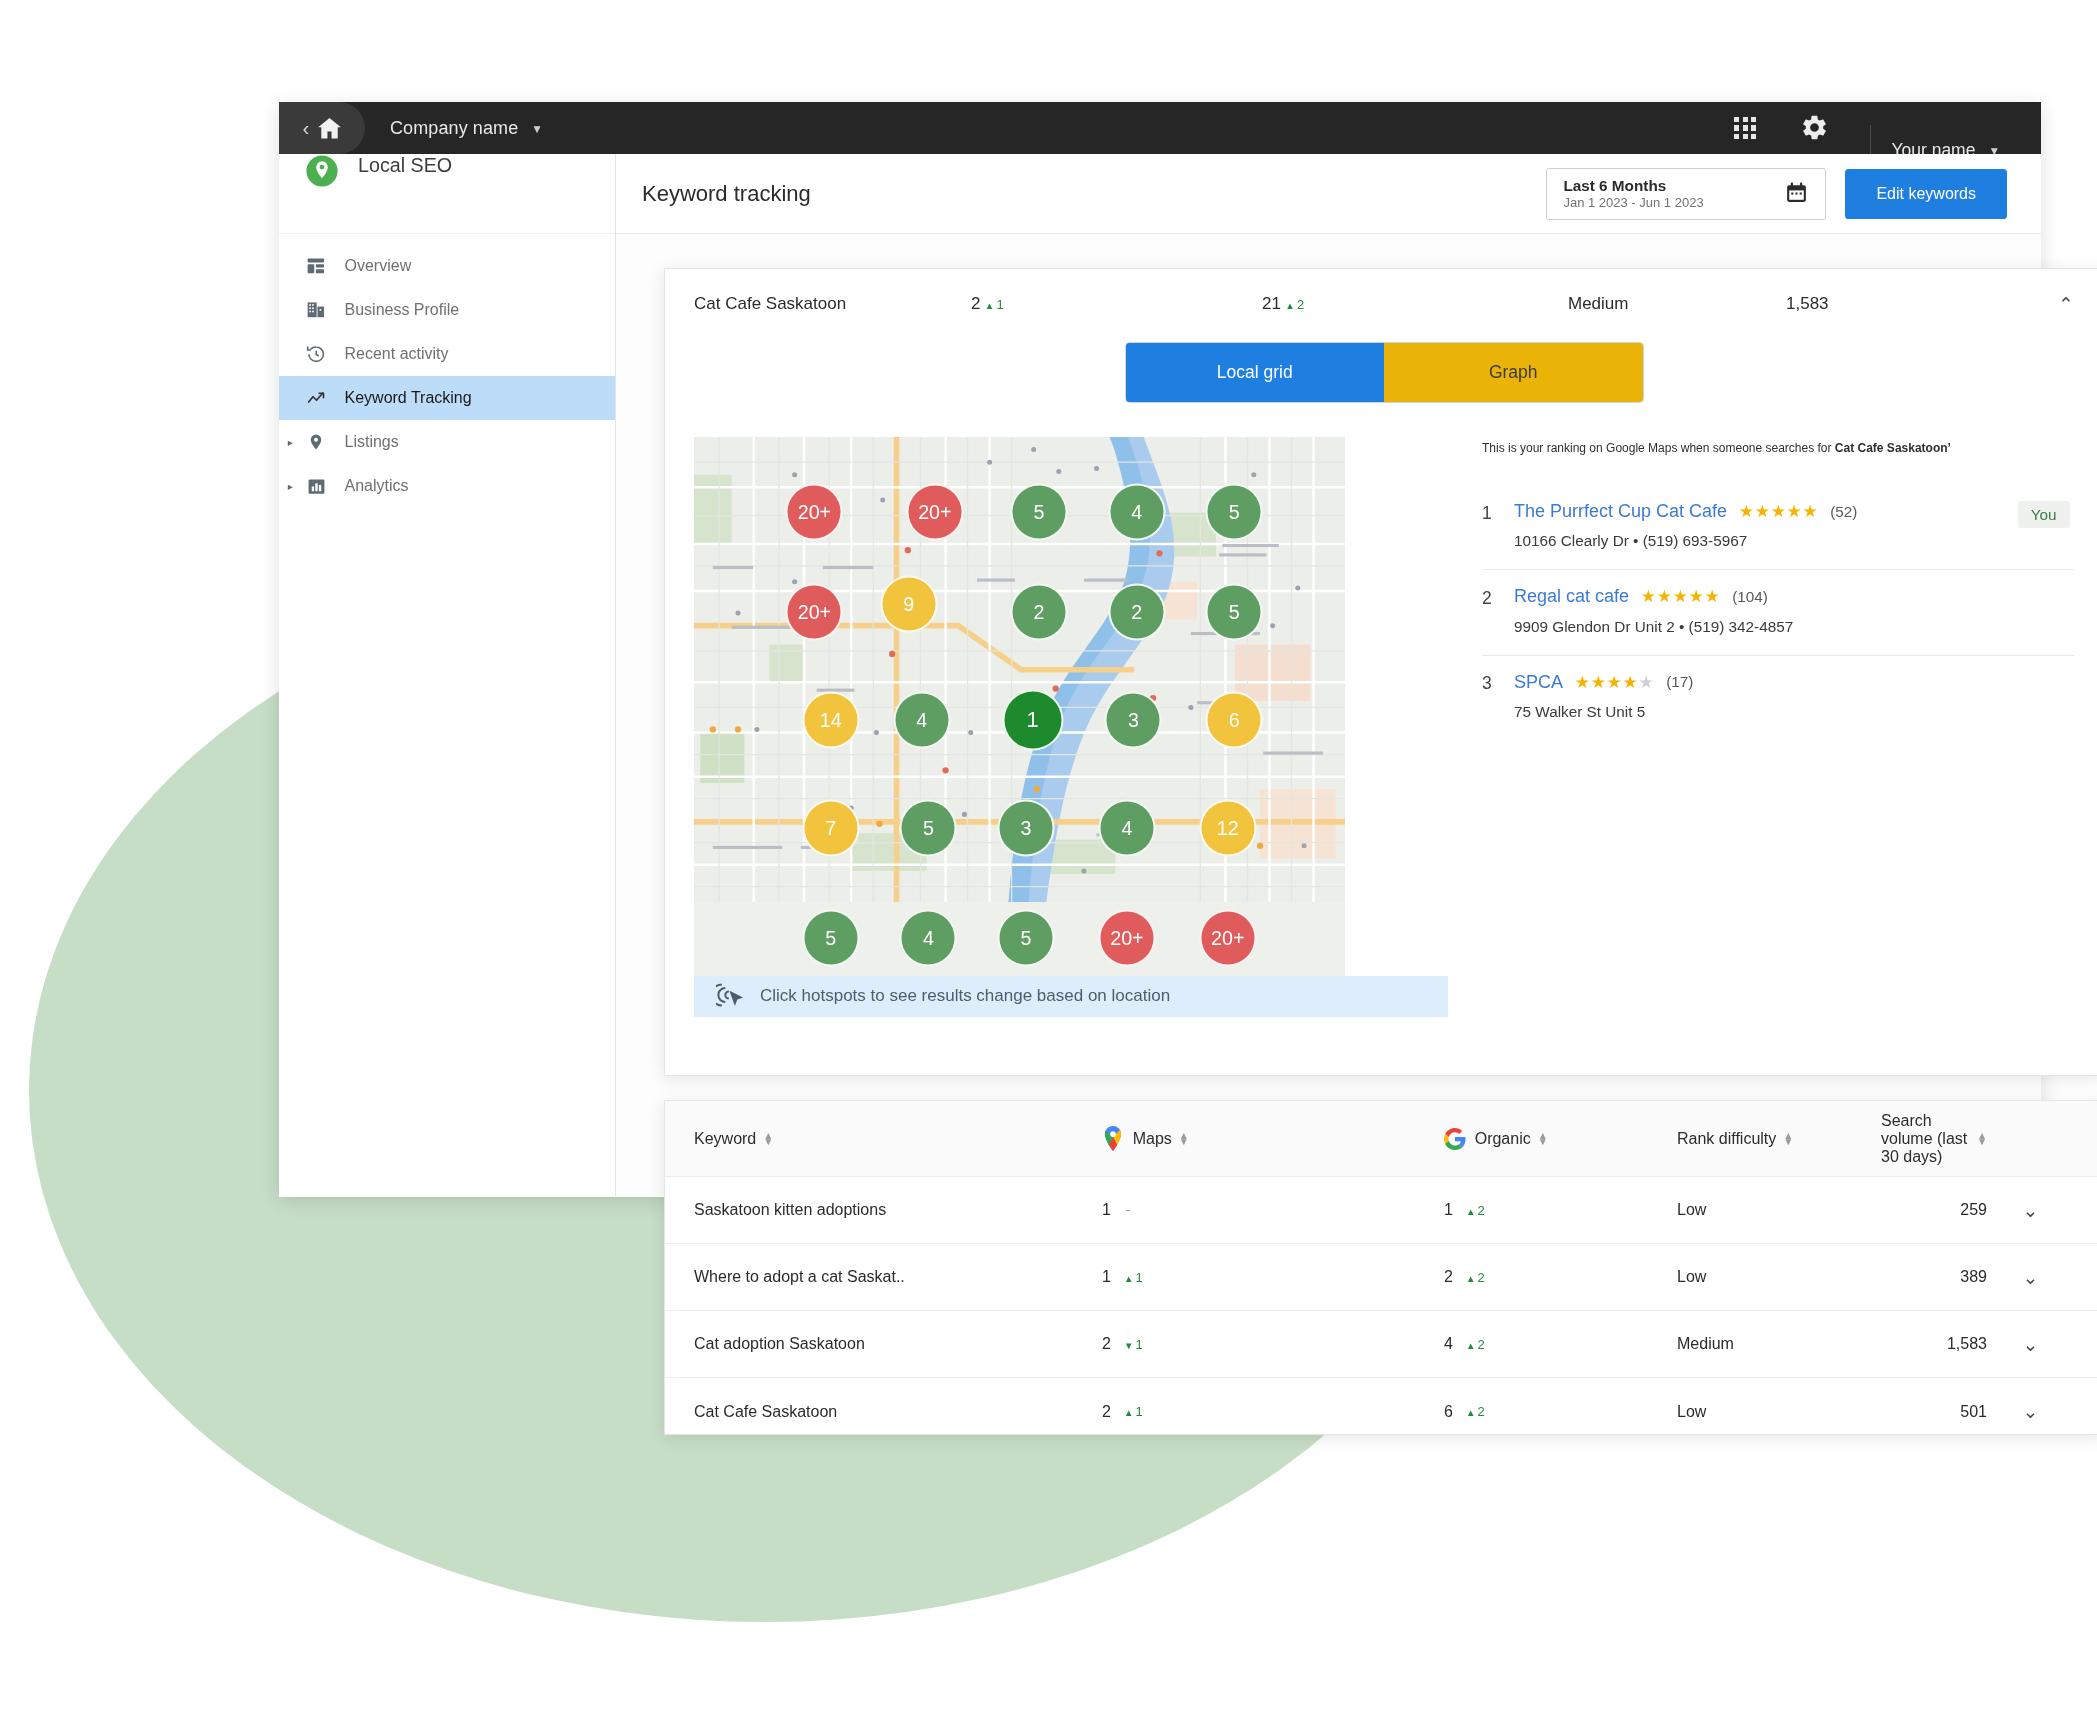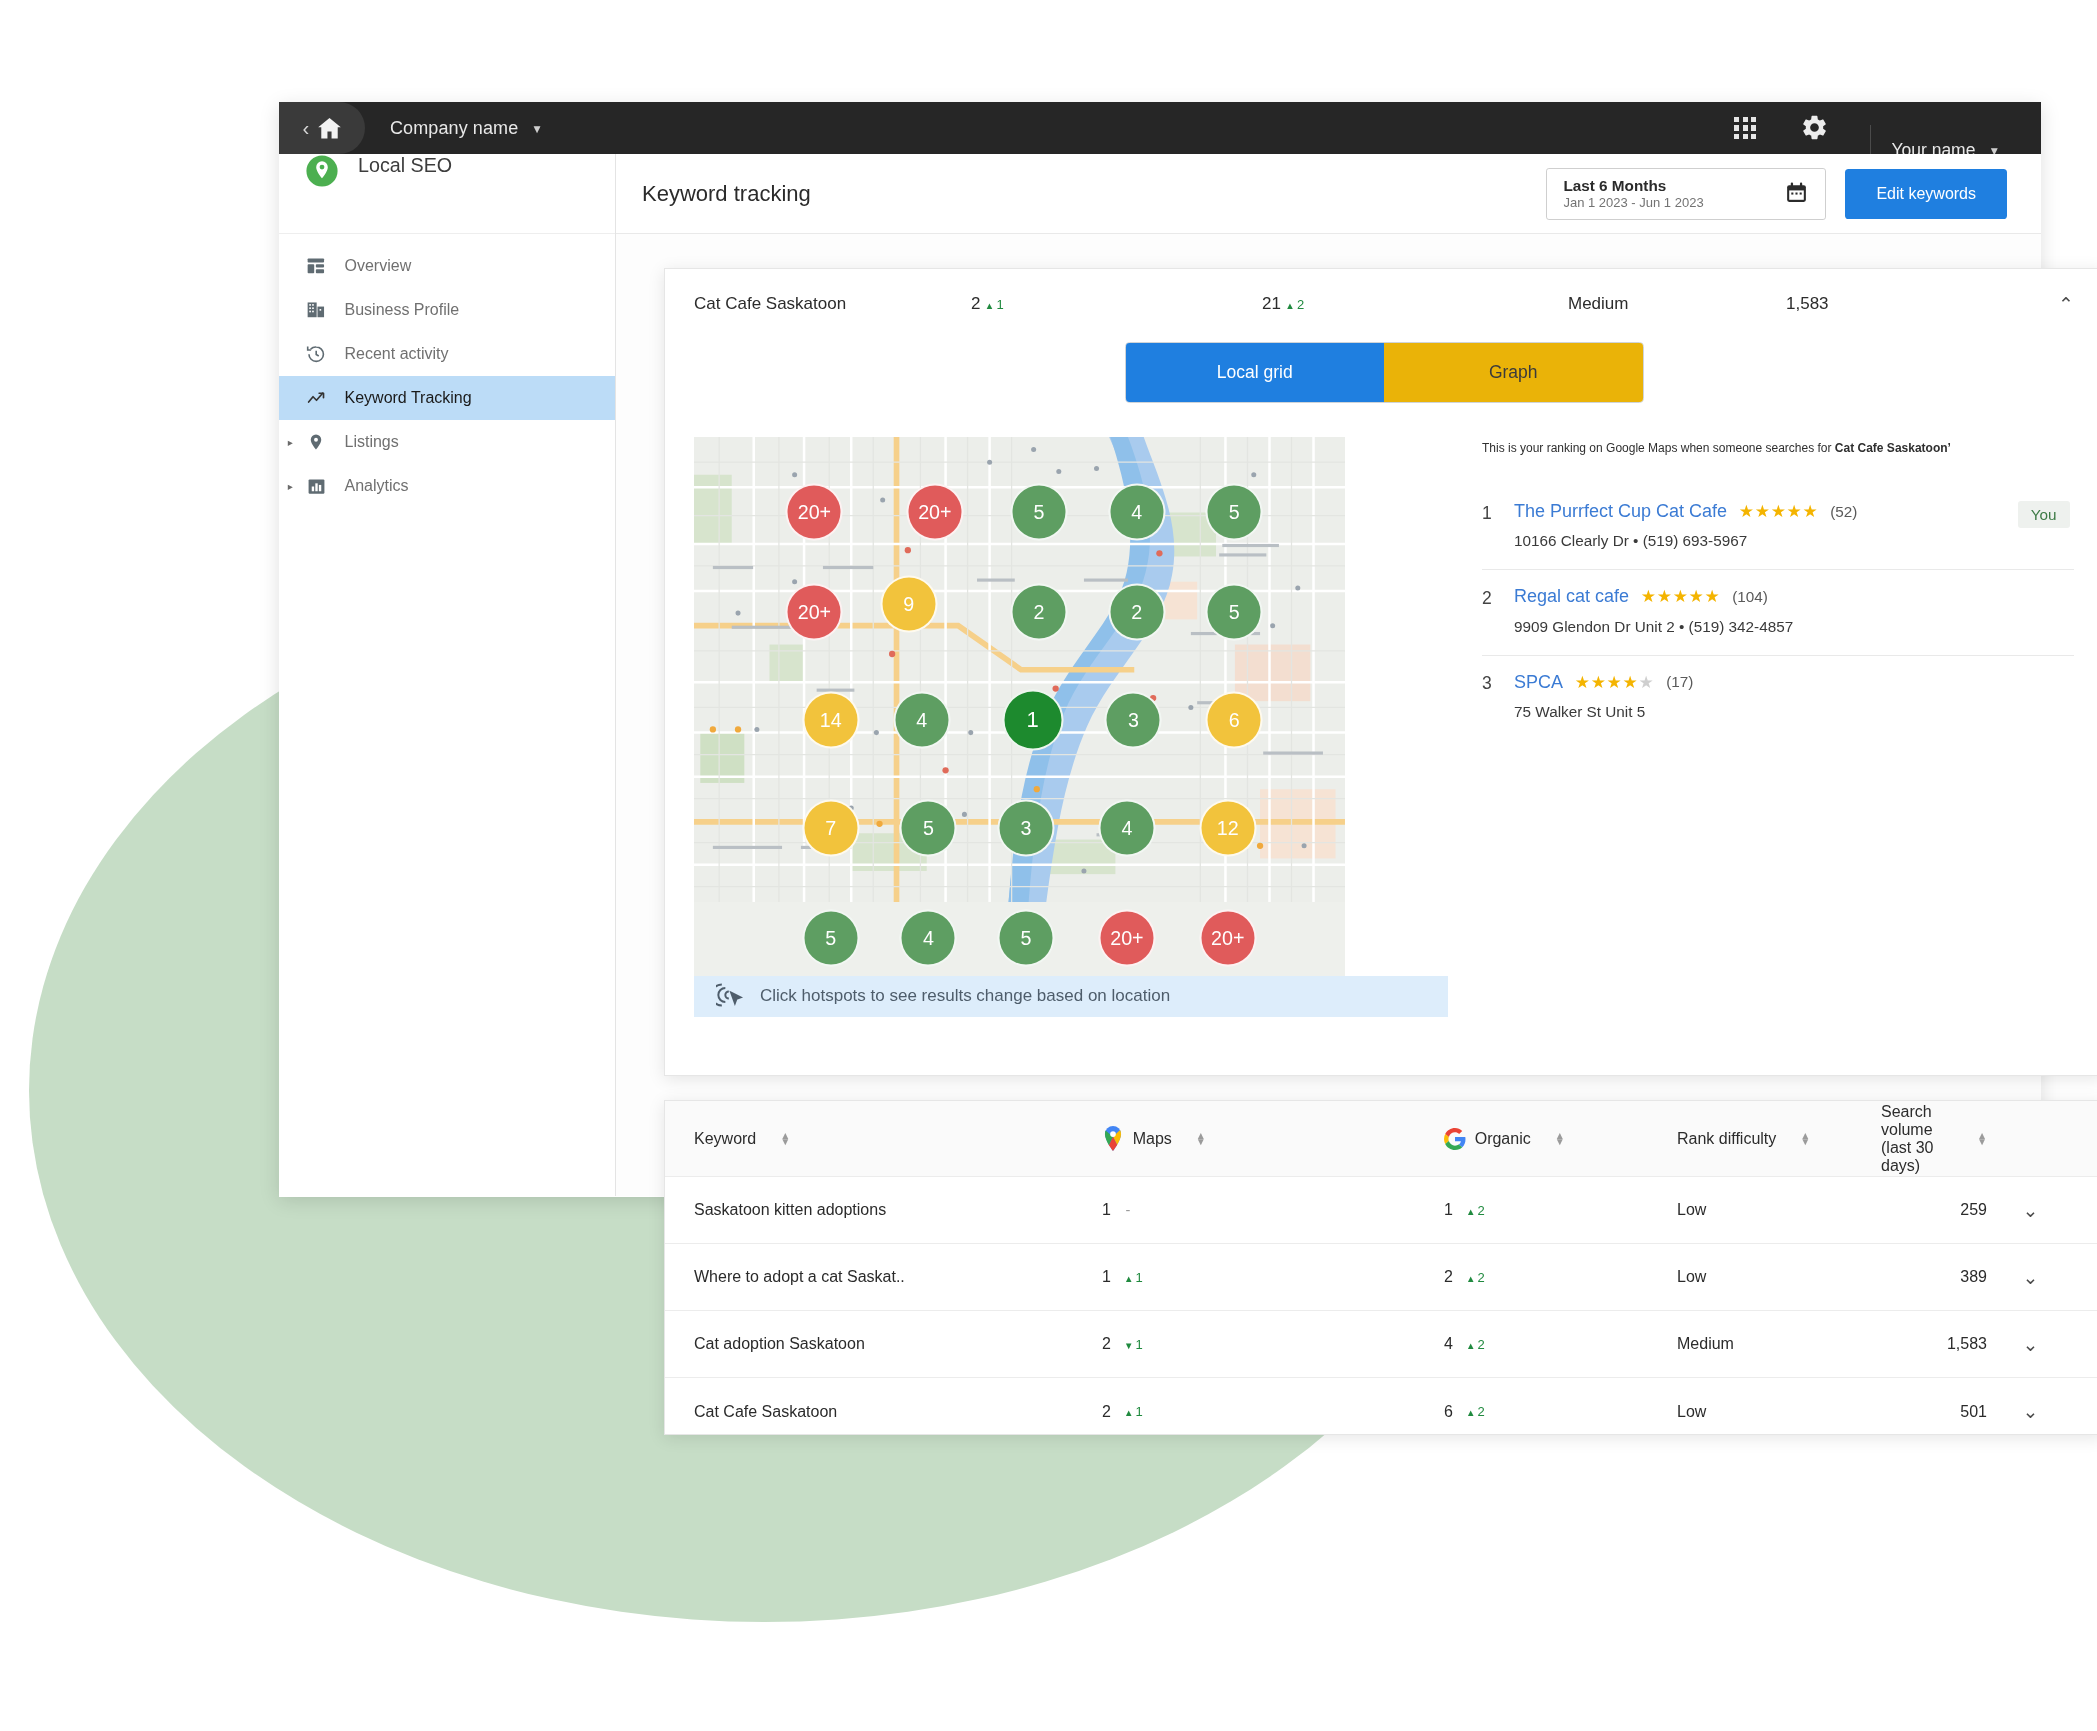--- a/index.html
+++ b/index.html
@@ -194,21 +194,21 @@
     position:absolute; left:664px; top:1100px; width:1440px; height:335px;
     background:#fff; border:0.7px solid #e6e6e6;
     box-shadow: 0 2.9px 16px rgba(0,0,0,.10);
     z-index: 6;
   }
   .tbl-head {
     height:76px; background:#fafafa; border-bottom:0.7px solid #ececec;
     display:flex; align-items:center; padding:0 29px;
     font-size:16px; color:#2c2c2c;
   }
-  .th { display:flex; align-items:center; gap:24px; }
+  .th { display:flex; align-items:center; gap:7px; }
   .sorter { display:inline-flex; flex-direction:column; line-height:.55; color:#9b9b9b; font-size:10.2px; }
   .c-keyword { width:408px; }
   .c-maps    { width:342px; display:flex; align-items:center; gap:8.7px; }
   .c-organic { width:233px; display:flex; align-items:center; gap:8.7px; }
   .c-diff    { width:204px; }
   .c-vol     { flex:1; display:flex; justify-content:flex-end; }
   .c-exp     { width:87px; display:flex; justify-content:center; }
 
   .tbl-row {
     height:67px; display:flex; align-items:center; padding:0 29px;

